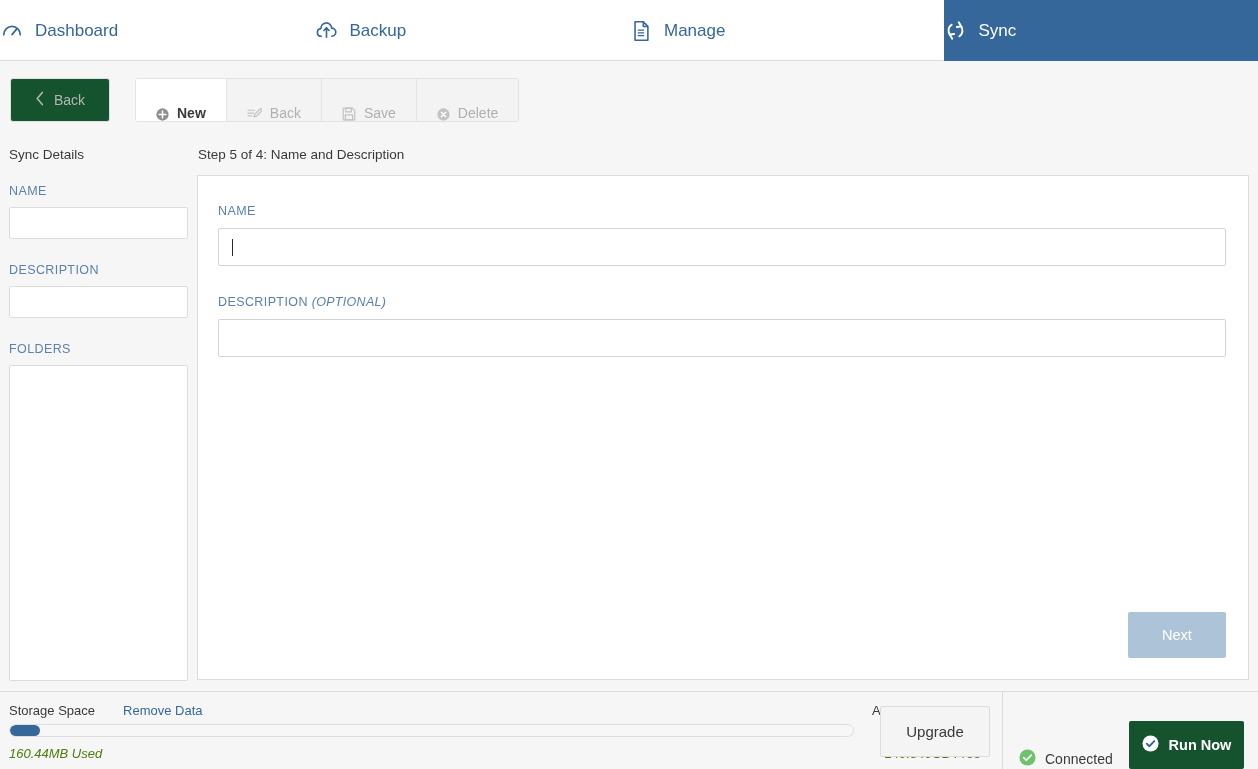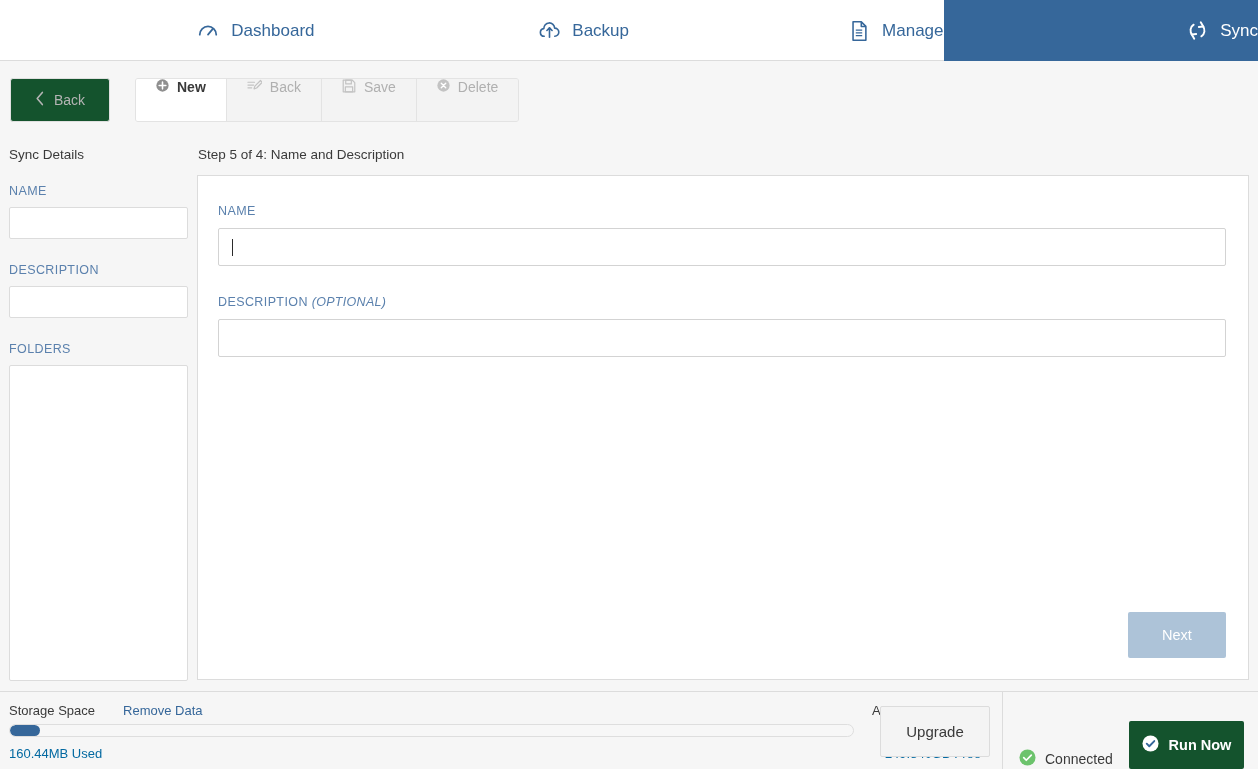--- a/index.html
+++ b/index.html
@@ -15,21 +15,21 @@
   #topnav {
     display: flex;
     height: 61px;
     background: #ffffff;
     border-bottom: 1px solid #dcdcdc;
   }
   .navtab {
     flex: 1 1 0;
     display: flex;
     align-items: center;
-    justify-content: flex-end;
+    justify-content: flex-start;
     gap: 11px;
     height: 61px;
     font-size: 17px;
     color: #36679a;
     cursor: pointer;
     user-select: none;
   }
   .navtab.active {
     background: #36679a;
     color: #ffffff;
@@ -67,21 +67,21 @@
   .btn-group {
     display: flex;
     border: 1px solid #e3e3e3;
     border-radius: 3px;
     overflow: hidden;
     height: 44px;
     background: #f3f3f3;
   }
   .grp-btn {
     display: flex;
-    align-items: flex-start;
+    align-items: flex-end;
     justify-content: center;
     gap: 8px;
     height: 42px;
     padding: 0 20px;
     font-size: 14px;
     color: #b0b0b0;
     background: #f3f3f3;
     border-right: 1px solid #e3e3e3;
     cursor: default;
     white-space: nowrap;
@@ -241,21 +241,22 @@
   }
   .progress-fill {
     height: 100%;
     background: #36679a;
     border-radius: 7px;
   }
   .st-row2 {
     display: flex;
     font-size: 13px;
     margin-top: 9px;
-    color: #0369a1;
+    color: #4d7c0f;
+    font-style: italic;
   }
   .st-free { margin-left: auto; padding-right: 11px; }
   .btn-upgrade {
     position: absolute;
     right: 12px;
     top: 14px;
     width: 110px;
     height: 51px;
     background: #f4f4f4;
     border: 1px solid #dcdcdc;

